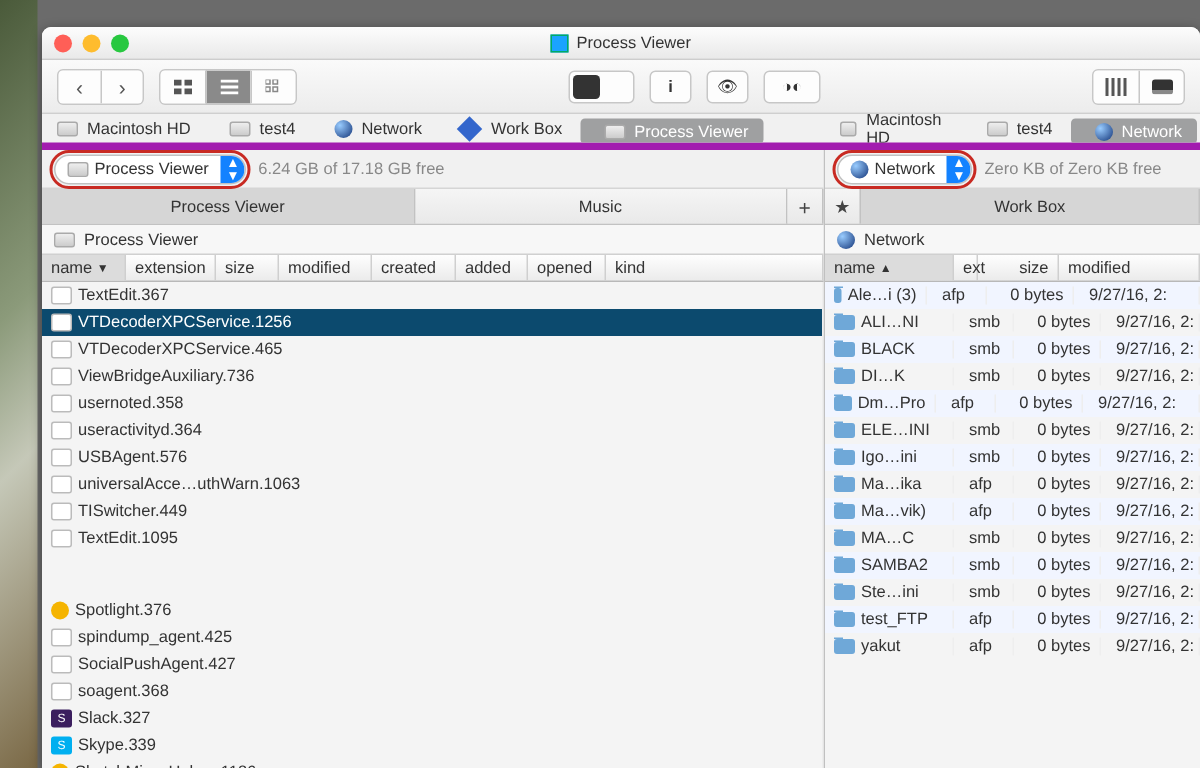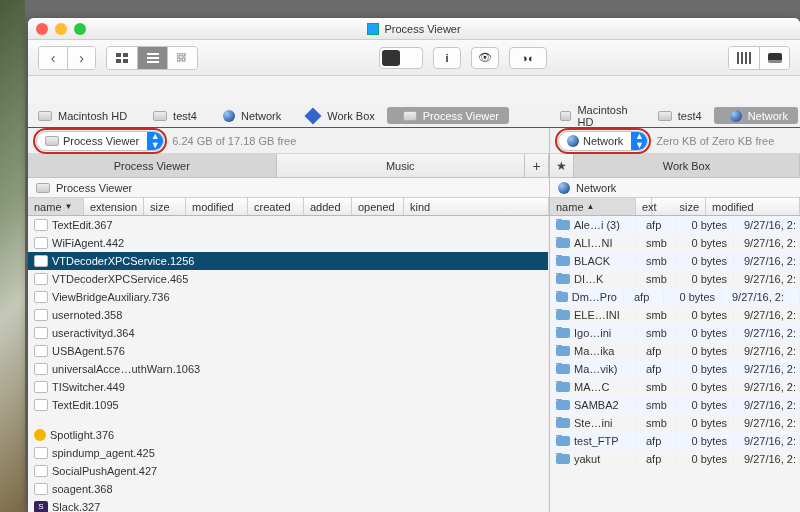--- a/index.html
+++ b/index.html
@@ -22,21 +22,21 @@
   .vbtn + .vbtn{border-left:1px solid #c7c7c7;}
   .spacer{flex:1;}
   .roundbtn{width:28px;height:22px;border:1px solid #c7c7c7;border-radius:4px;background:#fdfdfd;display:flex;align-items:center;justify-content:center;font-size:12px;}
   .toggleswitch{width:44px;height:22px;border:1px solid #c7c7c7;border-radius:4px;background:#fdfdfd;display:flex;align-items:center;justify-content:flex-start;padding:0 2px;}
   .knob{width:18px;height:16px;border-radius:3px;background:#333;}
   .seg2{display:flex;border:1px solid #c7c7c7;border-radius:4px;overflow:hidden;}
   .seg2 .sbtn{width:30px;height:22px;display:flex;align-items:center;justify-content:center;background:#fdfdfd;font-size:11px;color:#555;}
   .seg2 .sbtn+.sbtn{border-left:1px solid #c7c7c7;}
   .bars{display:flex;gap:2px;} .bars i{width:2px;height:12px;background:#555;}
   .termicon{width:14px;height:10px;background:#333;border-radius:2px;border-bottom:3px solid #888;}
-  .pathbar{height:24px;border-bottom:1px solid #a21caf;background:#f1f1f1;display:flex;margin-top:28px;}
+  .pathbar{height:24px;border-bottom:5px solid #a21caf;background:#f1f1f1;display:flex;}
   .pathseg{display:flex;align-items:center;gap:6px;padding:0 10px;font-size:11px;color:#555;}
   .pathseg + .pathseg::before{content:"";}
   .split{ display:flex; flex:0 0 auto; }
   .leftcol{ flex: 0 0 522px; display:flex; flex-direction:column; border-right:1px solid #c0c0c0;}
   .rightcol{ flex:1; display:flex; flex-direction:column;}
   .selectorRow{height:26px;border-bottom:1px solid #d5d5d5;background:#f1f1f1;display:flex;align-items:center;padding:0 8px;}
   .mac-select{display:flex;align-items:center;height:20px;background:#fff;border:1px solid #c1c1c1;border-radius:4px;overflow:hidden;}
   .mac-select .label{padding:0 8px;display:flex;align-items:center;gap:4px;}
   .mac-select .chev{width:16px;background:#1382ff;color:#fff;text-align:center;font-size:9px;line-height:9px;padding:2px 0;}
   .ring{outline:2px solid #c82a22;outline-offset:1px;border-radius:10px;}
@@ -281,24 +281,20 @@
     </div>
   </div>
 
   <div class="split" style="flex:1;overflow:hidden;">
     <div class="leftcol leftlist">
       <div class="col1 list" id="lc1">
           <div class="row">
             <span class="fi ico-doc"></span>
             <span>TextEdit.367</span>
           </div>
-          <div class="row">
-            <span class="fi ico-doc"></span>
-            <span>WiFiAgent.442</span>
-          </div>
           <div class="row sel">
             <span class="fi ico-doc"></span>
             <span>VTDecoderXPCService.1256</span>
           </div>
           <div class="row">
             <span class="fi ico-doc"></span>
             <span>VTDecoderXPCService.465</span>
           </div>
           <div class="row">
             <span class="fi ico-doc"></span>
@@ -356,21 +352,21 @@
           </div>
           <div class="row">
             <span class="tag"></span>
             <span>SketchMirrorHelper.1186</span>
           </div>
         </div>
       <div class="col3 list" id="lc3"></div>
     </div>
     <div class="rightcol rightlist list" id="rlist">
         <div class="row shade">
-          <div class="rc" style="width: 86px;">
+          <div class="rc" style="width: 68px;">
             <span class="folder"></span>
             <span>Ale…i (3)</span>
           </div>
           <div class="rc" style="width: 36px;">afp</div>
           <div class="rc" style="width: 54px; justify-content: flex-end;">0 bytes</div>
           <div class="rc" style="flex: 1 1 0%;">9/27/16, 2:</div>
         </div>
         <div class="row">
           <div class="rc" style="width: 86px;">
             <span class="folder"></span>

